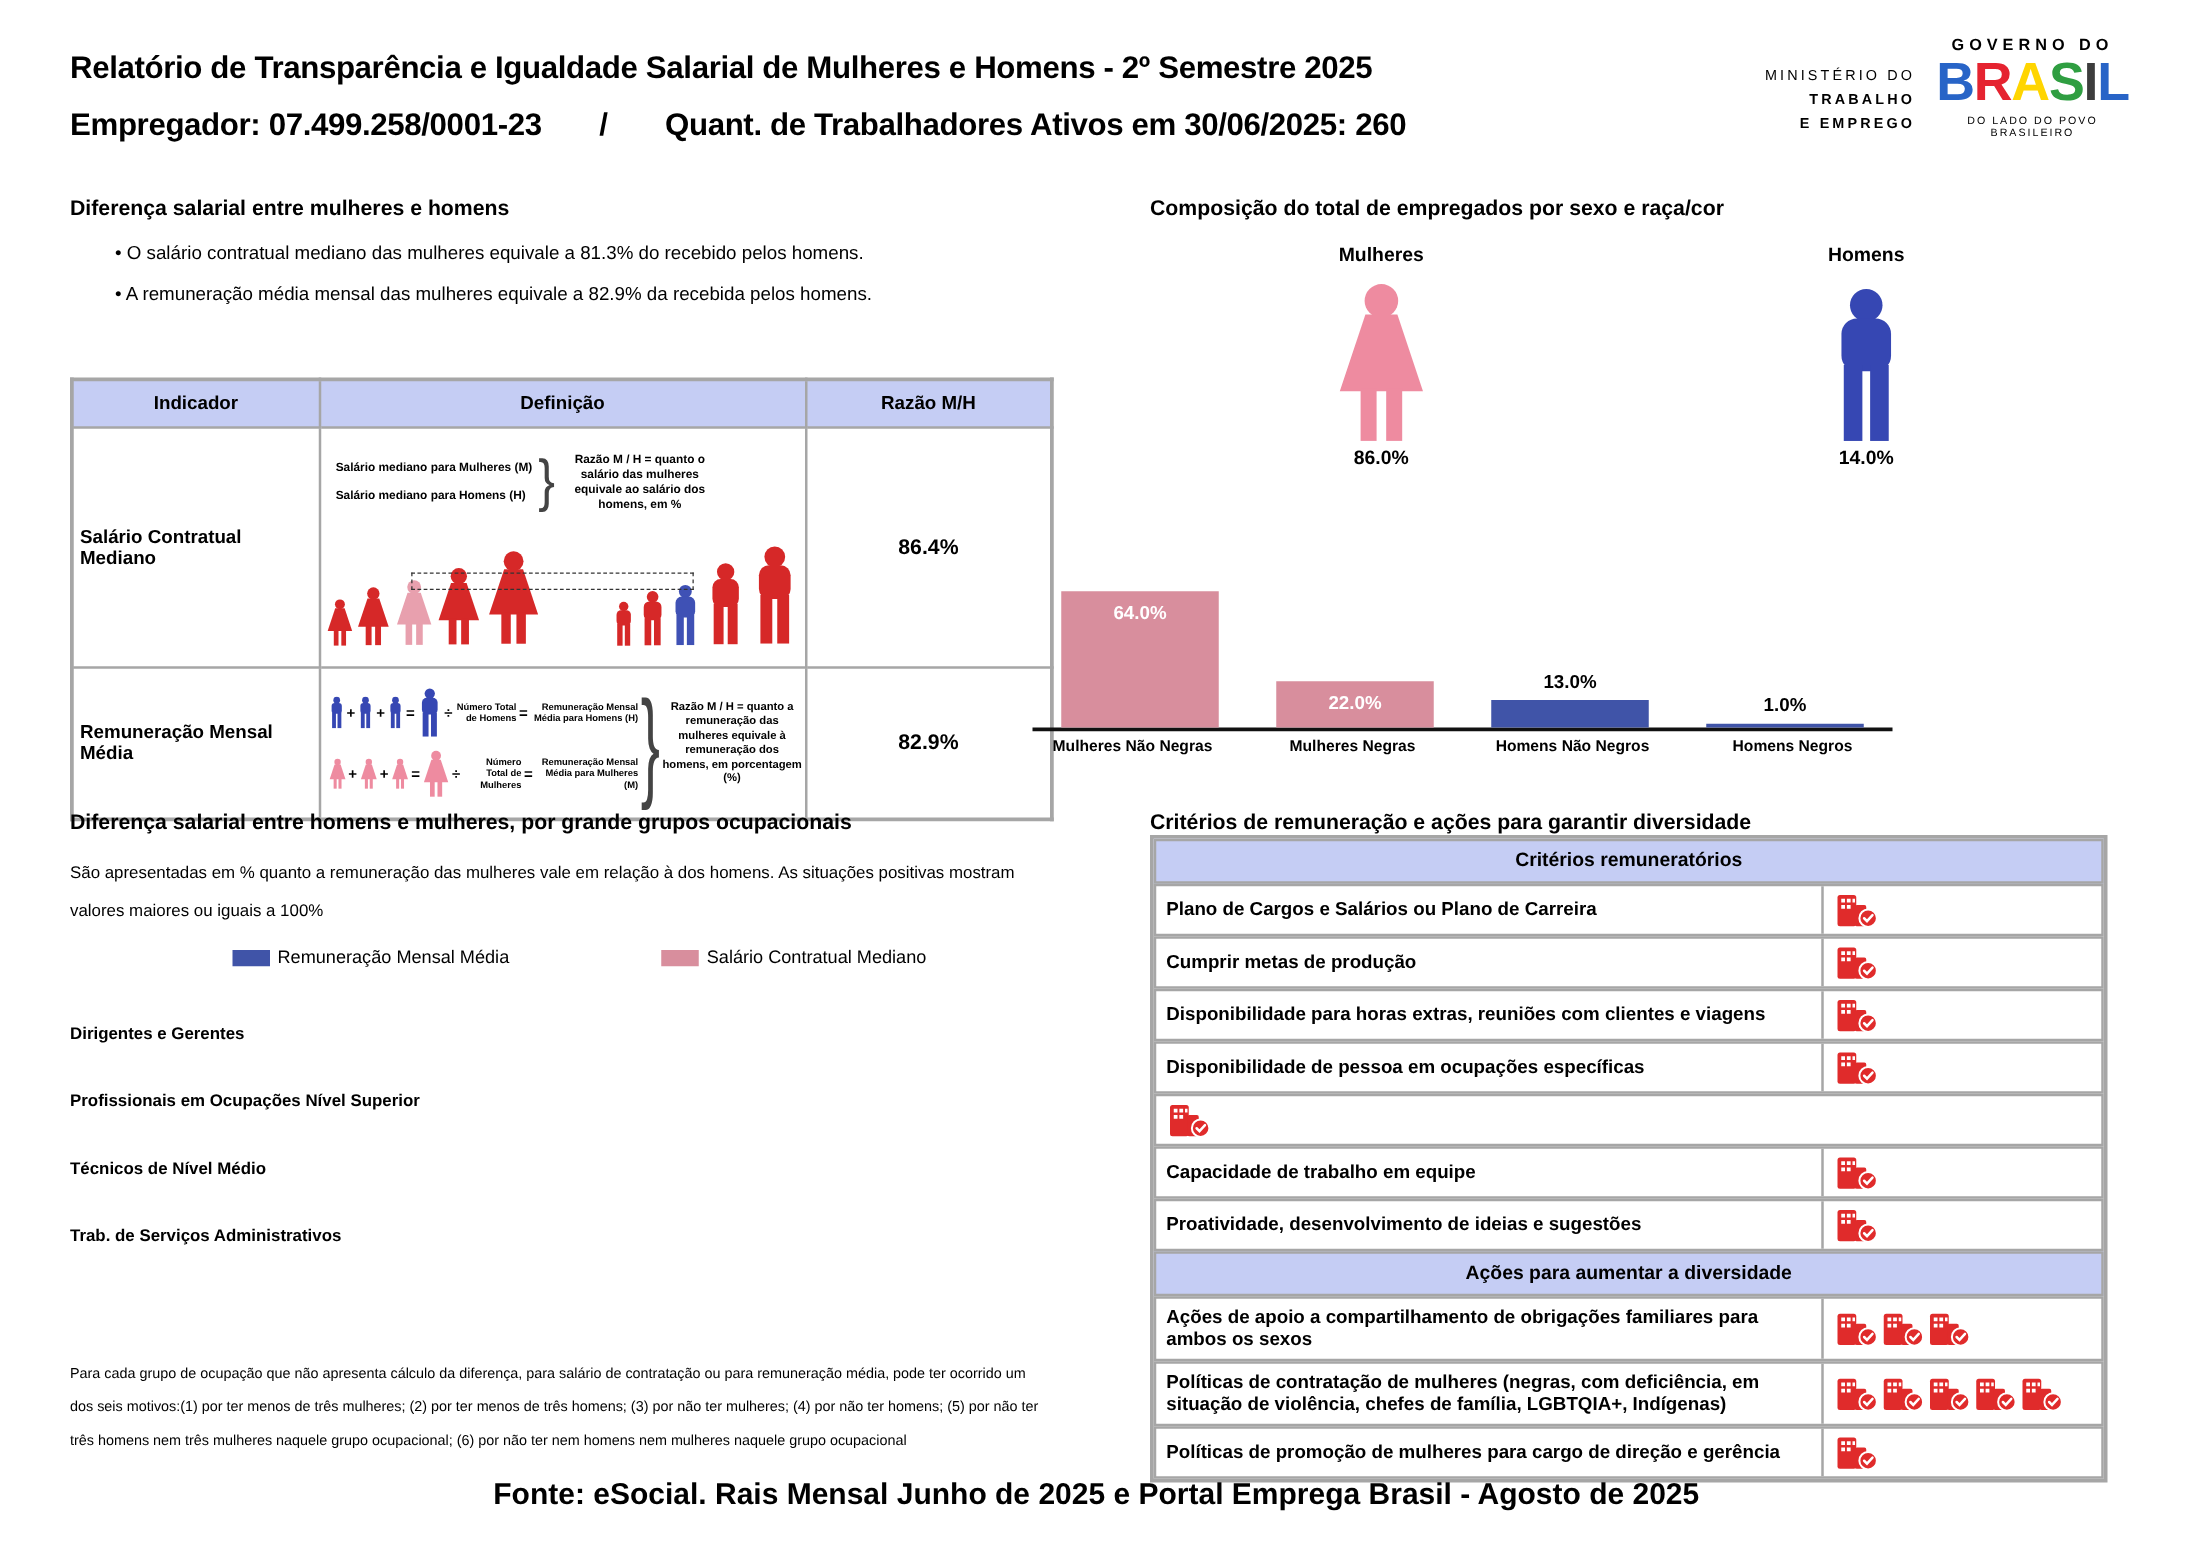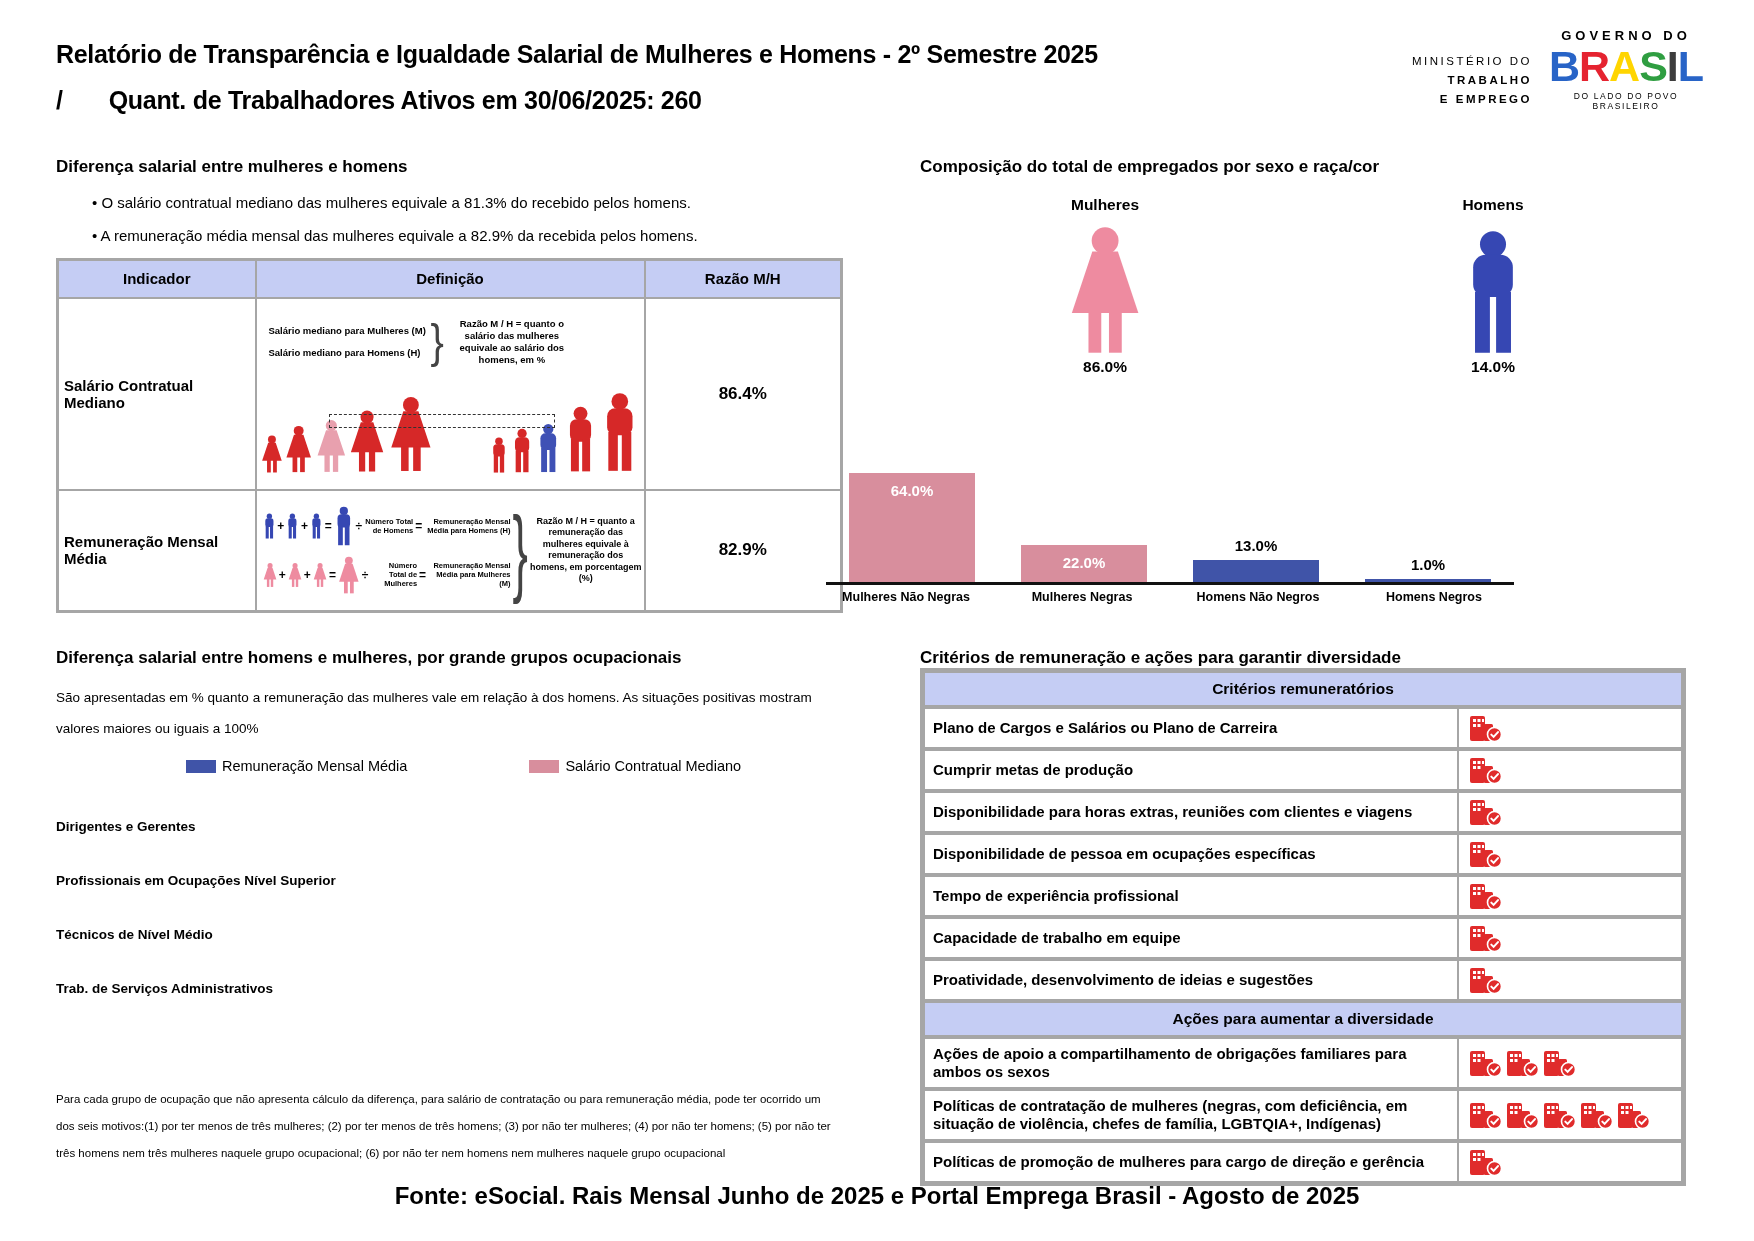--- a/index.html
+++ b/index.html
@@ -22,21 +22,21 @@
 
   
   .sec-title { font-size:17px; font-weight:bold; }
 
   
   .bullets { left:92px; top:186px; font-size:15px; line-height:33px; }
   .bullet::before { content:"• "; }
 
   table.gap { border-collapse:collapse; left:56px; top:258px; width:784px; table-layout:fixed; }
   table.gap, table.gap th, table.gap td { border:2px solid #a6a6a6; }
-  table.gap { border-width:3px; }
+  table.gap { border-width:3px;margin-top:44px; }
   table.gap th { background:#c5cdf4; height:38px; font-size:15px; font-weight:bold; }
   table.gap td { vertical-align:middle; }
   td.ind { font-weight:bold; font-size:15px; padding-left:5px; }
   td.ratio { text-align:center; font-weight:bold; font-size:17px; }
   .def-cell { position:relative; height:100%; }
 
   .r1-top { display:flex; align-items:center; padding:10px 4px 0 12px; }
   .r1-lines { width:158px; font-size:9.5px; font-weight:bold; line-height:22px; }
   .brace { font-size:40px; font-weight:normal; color:#444; transform:scaleY(1.15); margin:0 4px; }
   .r1-note { width:128px; font-size:9.5px; font-weight:bold; text-align:center; line-height:12px; }
@@ -91,20 +91,21 @@
   
   .footer { left:0; top:1182px; width:1754px; text-align:center; font-size:24px; font-weight:bold; }
 </style>
 </head>
 <body>
 
 <div id="page">
 
   <div class="abs hdr-title">Relatório de Transparência e Igualdade Salarial de Mulheres e Homens - 2º Semestre 2025</div>
   <div class="abs hdr-sub">
+    <span>Empregador: 07.499.258/0001-23</span>
     <span>/</span>
     <span>Quant. de Trabalhadores Ativos em 30/06/2025: 260</span>
   </div>
 
   <div class="abs min-logo">
     <div>MINISTÉRIO DO</div>
     <div class="b">TRABALHO</div>
     <div class="b">E EMPREGO</div>
   </div>
 
@@ -447,21 +448,20 @@
               <rect x="13" y="4" width="2" height="3" fill="#fff"></rect>
               <rect x="4" y="9" width="3" height="3" fill="#fff"></rect>
               <rect x="8.5" y="9" width="3" height="3" fill="#fff"></rect>
               <circle cx="25.5" cy="19.5" r="7" fill="#e02b2b" stroke="#fff" stroke-width="1.6"></circle>
               <path d="M22.3 19.6 l2.3 2.3 l4.4 -4.8" stroke="#fff" stroke-width="2" fill="none" stroke-linecap="round"></path>
             </svg>
           </span>
         </div>
       </div>
       <div class="crit-row">
-        <div class="crit-label">Tempo de experiência profissional</div>
         <div class="crit-icons">
           <span style="display:inline-flex;">
             <svg width="34" height="27" viewBox="0 0 34 27" xmlns="http://www.w3.org/2000/svg">
               <rect x="1" y="1" width="15" height="25" rx="2" fill="#e02b2b"></rect>
               <rect x="15" y="9" width="9" height="17" rx="1.5" fill="#e02b2b"></rect>
               <rect x="4" y="4" width="3" height="3" fill="#fff"></rect>
               <rect x="8.5" y="4" width="3" height="3" fill="#fff"></rect>
               <rect x="13" y="4" width="2" height="3" fill="#fff"></rect>
               <rect x="4" y="9" width="3" height="3" fill="#fff"></rect>
               <rect x="8.5" y="9" width="3" height="3" fill="#fff"></rect>

